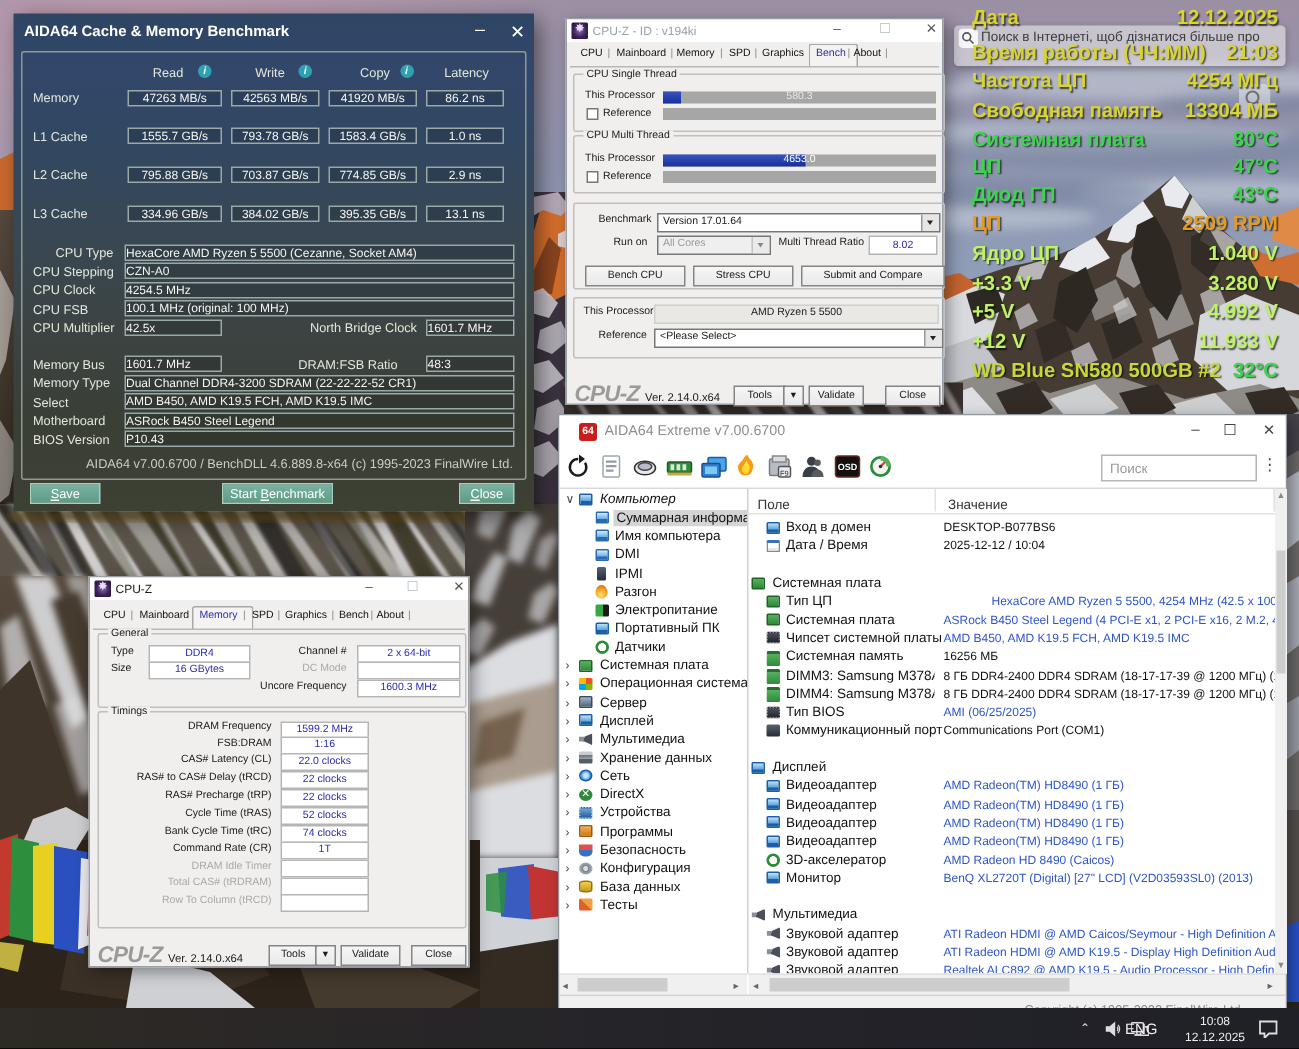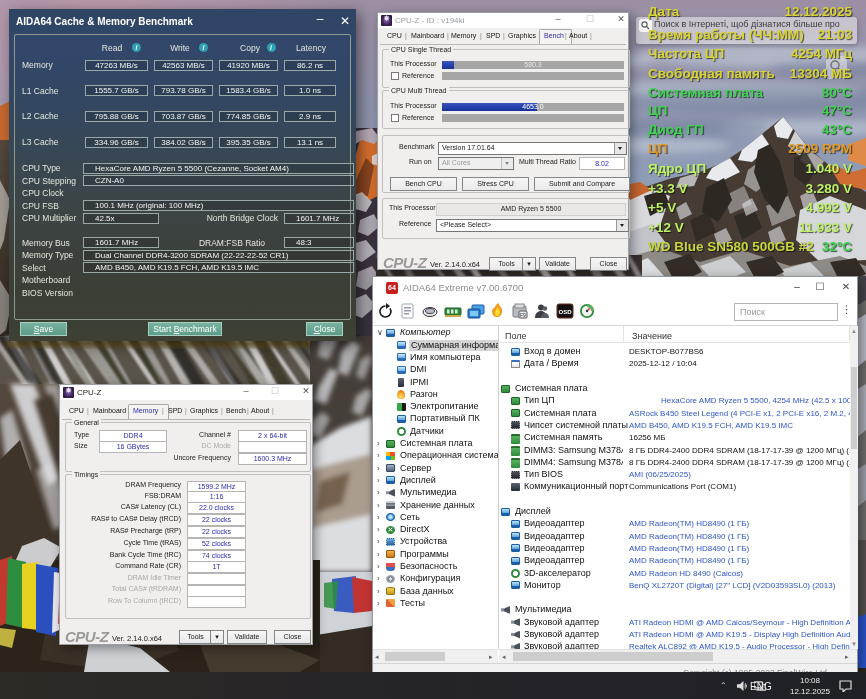--- a/index.html
+++ b/index.html
@@ -13,21 +13,21 @@
 .yel{color:#d8d432;}
 .grn{color:#3ed44e;}
 .org{color:#e39b26;}
 .cyn{color:#bef264;}
 
 #bench{left:9px;top:9px;width:347px;height:332px;background:linear-gradient(180deg,#2e4564 0%,#32476a 12%,#33475f 30%,#3a4750 48%,#3c4342 64%,#3a3f37 80%,#3d4033 100%);box-shadow:4px 4px 14px rgba(0,0,0,.5);}
 #bench .bt{position:absolute;left:7px;top:7px;color:#fff;font-weight:bold;font-size:10px;}
 #bgroup{left:5px;top:25px;width:335px;height:284px;border:1px solid #8e9a8e;border-radius:2px;}
 .bl{position:absolute;color:#e3e8dd;font-size:8.5px;white-space:nowrap;}
 .bbox{position:absolute;height:9px;border:1px solid #9aa8a8;background:rgba(5,10,14,.14);color:#f4f6f1;font-size:8px;text-align:center;line-height:9px;white-space:nowrap;}
-.bbox.bL{text-align:left;padding-left:11px;}
+.bbox.bL{text-align:left;padding-left:0;}
 .binfo{position:absolute;width:9px;height:9px;border-radius:50%;background:#2da0b4;color:#fff;font-size:7px;font-weight:bold;text-align:center;line-height:9px;font-style:italic;}
 .bbtn{position:absolute;height:12px;background:linear-gradient(#78b2a0,#5d9c88);border:1px solid #a5cfbf;color:#fff;font-size:8.5px;text-align:center;line-height:12px;}
 
 .cz{position:absolute;background:#f0efed;border:1px solid #999fa5;box-sizing:border-box;box-shadow:3px 3px 10px rgba(0,0,0,.4);font-size:7px;color:#1a1a1a;}
 .cz .tbar{position:absolute;left:0;top:0;right:0;height:15px;background:#fff;}
 .cz .ticon{position:absolute;left:3px;top:2px;width:11px;height:11px;background:radial-gradient(circle at 50% 50%,#8a6ab8 0%,#3a2354 55%,#241240 100%);border-radius:1px;}
 .cz .ticon:after{content:"✸";position:absolute;left:0;top:-1.5px;width:11px;text-align:center;font-size:8px;color:#e8dff5;}
 .cz .ttext{position:absolute;left:17px;top:3px;font-size:8px;}
 .cz .wbtn{position:absolute;top:1px;width:14px;text-align:center;font-size:9px;color:#555;}
 .cz .tabs{position:absolute;left:0;right:0;top:19px;height:12px;}
@@ -360,41 +360,45 @@
  <div class="bbox" style="left:76px;top:101.5px;width:61px;">795.88 GB/s</div>
  <div class="bbox" style="left:145px;top:101.5px;width:57px;">703.87 GB/s</div>
  <div class="bbox" style="left:210px;top:101.5px;width:57px;">774.85 GB/s</div>
  <div class="bbox" style="left:275px;top:101.5px;width:50px;">2.9 ns</div>
  <div class="bl" style="left:13px;top:128px;">L3 Cache</div>
  <div class="bbox" style="left:76px;top:127.5px;width:61px;">334.96 GB/s</div>
  <div class="bbox" style="left:145px;top:127.5px;width:57px;">384.02 GB/s</div>
  <div class="bbox" style="left:210px;top:127.5px;width:57px;">395.35 GB/s</div>
  <div class="bbox" style="left:275px;top:127.5px;width:50px;">13.1 ns</div>
 
- <div class="bl" style="left:13px;top:154px;">CPU Type</div>
+ <div class="bl" style="left:28px;top:154px;">CPU Type</div>
  <div class="bbox bL" style="left:74px;top:153.5px;width:258px;">HexaCore AMD Ryzen 5 5500  (Cezanne, Socket AM4)</div>
  <div class="bl" style="left:13px;top:166.5px;">CPU Stepping</div>
  <div class="bbox bL" style="left:74px;top:166px;width:258px;">CZN-A0</div>
  <div class="bl" style="left:13px;top:179px;">CPU Clock</div>
+ <div class="bbox bL" style="left:74px;top:178.5px;width:258px;">4254.5 MHz</div>
  <div class="bl" style="left:13px;top:191.5px;">CPU FSB</div>
  <div class="bbox bL" style="left:74px;top:191px;width:258px;">100.1 MHz  (original: 100 MHz)</div>
  <div class="bl" style="left:13px;top:204px;">CPU Multiplier</div>
  <div class="bbox bL" style="left:74px;top:203.5px;width:63px;">42.5x</div>
  <div class="bl" style="left:160px;top:204px;width:109px;text-align:right;">North Bridge Clock</div>
  <div class="bbox bL" style="left:275px;top:203.5px;width:57px;">1601.7 MHz</div>
  <div class="bl" style="left:13px;top:228.5px;">Memory Bus</div>
  <div class="bbox bL" style="left:74px;top:228px;width:63px;">1601.7 MHz</div>
  <div class="bl" style="left:150px;top:228.5px;width:106px;text-align:right;">DRAM:FSB Ratio</div>
  <div class="bbox bL" style="left:275px;top:228px;width:57px;">48:3</div>
  <div class="bl" style="left:13px;top:241px;">Memory Type</div>
  <div class="bbox bL" style="left:74px;top:240.5px;width:258px;">Dual Channel DDR4-3200 SDRAM  (22-22-22-52 CR1)</div>
  <div class="bl" style="left:13px;top:253.5px;">Select</div>
  <div class="bbox bL" style="left:74px;top:253px;width:258px;">AMD B450, AMD K19.5 FCH, AMD K19.5 IMC</div>
  <div class="bl" style="left:13px;top:266px;">Motherboard</div>
+ <div class="bbox bL" style="left:74px;top:265.5px;width:258px;">ASRock B450 Steel Legend</div>
  <div class="bl" style="left:13px;top:278.5px;">BIOS Version</div>
+ <div class="bbox bL" style="left:74px;top:278px;width:258px;">P10.43</div>
+ <div class="bl" style="left:0;top:295px;width:333px;text-align:right;color:#c8cec2;">AIDA64 v7.00.6700 / BenchDLL 4.6.889.8-x64  (c) 1995-2023 FinalWire Ltd.</div>
 
  <div class="bbtn" style="left:11px;top:313px;width:45px;"><u>S</u>ave</div>
  <div class="bbtn" style="left:139px;top:313px;width:72px;">Start <u>B</u>enchmark</div>
  <div class="bbtn" style="left:297px;top:313px;width:35px;"><u>C</u>lose</div>
 </div>
 
 <div class="cz" id="cpuz1" style="left:377px;top:12px;width:252px;height:258px;">
  <div class="tbar"></div>
  <div class="ticon"></div>
  <div class="ttext" style="color:#9a9fa4;">CPU-Z - ID : v194ki</div>

